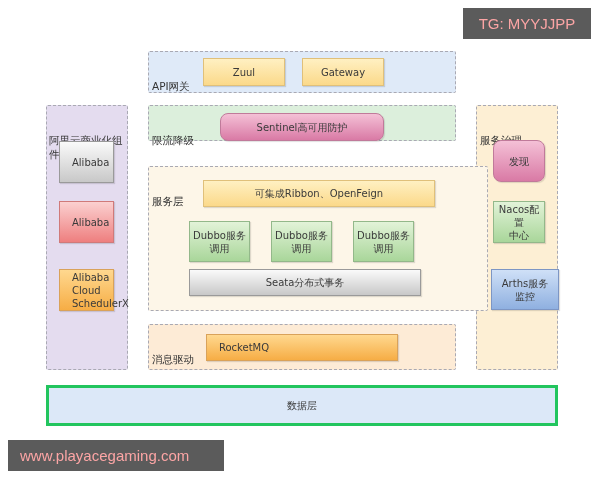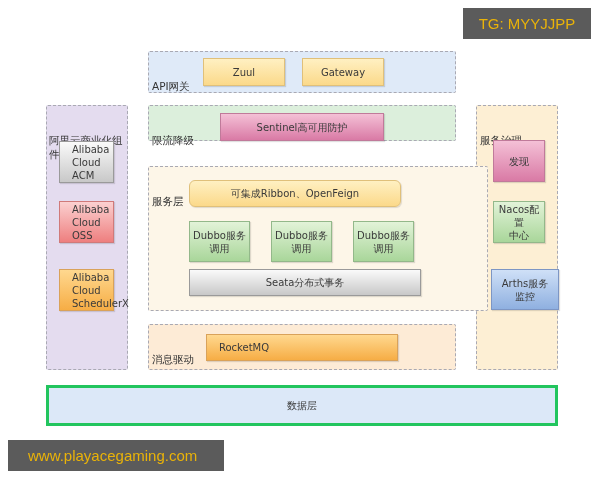--- a/index.html
+++ b/index.html
@@ -12,29 +12,29 @@
   }
   .zone-label {
     position: absolute; left: 3px; top: 3px; font-size: 10.5px; color: #333; line-height: 14px; margin-top: 24px;
   }
   .box {
     position: absolute; display: flex; align-items: center; justify-content: center;
     text-align: center; font-size: 10px; line-height: 13px; color: #3a3a3a;
     border: 1px solid rgba(120,120,120,0.45); box-shadow: 1px 1px 1px rgba(0,0,0,0.12);
   }
   .yellow { background: linear-gradient(#fff0c2, #fbd98a); border-color: #e0c07a; }
-  .pink   { background: linear-gradient(#f4c0d6, #d97aa5); border-color: #c07a9a; }
+  .pink   { background: linear-gradient(#f4c0d6, #d97aa5); border-color: #c07a9a; border-radius: 8px; }
   .gray   { background: linear-gradient(#fafafa, #c8c8c8); border-color: #9a9a9a; }
   .red    { background: linear-gradient(#fbd0d0, #ee7f7f); border-color: #d07a7a; }
   .orange { background: linear-gradient(#ffd88f, #f6ad45); border-color: #d9a25a; }
   .green  { background: linear-gradient(#e2f3d8, #a9d69a); border-color: #93b88a; }
   .blue   { background: linear-gradient(#cfe0f7, #8fb0e0); border-color: #7d96c4; }
   .left { justify-content: flex-start; text-align: left; padding-left: 12px; }
   .watermark {
-    position: absolute; background: #5b5b5b; color: #eab308; display: flex; align-items: center;
+    position: absolute; background: #5b5b5b; color: #fca5a5; display: flex; align-items: center;
     font-family: "Liberation Sans", sans-serif;
   }
 </style>
 </head>
 <body>
 
 <div class="watermark" style="left:463px; top:8px; width:128px; height:31px; justify-content:center; font-size:15px;">
   <span>TG: MYYJJPP</span>
 </div>
 
@@ -47,27 +47,25 @@
 <div class="box yellow" style="left:302px; top:58px; width:82px; height:28px;">
   <span>Gateway</span>
 </div>
 
 <div class="zone" style="left:46px; top:105px; width:82px; height:265px; background:#e4dcef;">
   <span class="zone-label" style="width:78px; left:2px;">阿里云商业化组件</span>
 </div>
 <div class="box gray left" style="left:59px; top:141px; width:55px; height:42px;">
   <div>
     <div>Alibaba</div>
-    <div>Cloud ACM</div>
   </div>
 </div>
 <div class="box red left" style="left:59px; top:201px; width:55px; height:42px;">
   <div>
     <div>Alibaba</div>
-    <div>Cloud OSS</div>
   </div>
 </div>
 <div class="box orange left" style="left:59px; top:269px; width:55px; height:42px;">
   <div>
     <div>Alibaba</div>
     <div>Cloud</div>
     <div>SchedulerX</div>
   </div>
 </div>
 
@@ -95,21 +93,21 @@
 <div class="box blue" style="left:491px; top:269px; width:68px; height:41px;">
   <div>
     <div>Arths服务</div>
     <div>监控</div>
   </div>
 </div>
 
 <div class="zone" style="left:148px; top:166px; width:340px; height:145px; background:#fdf6e8;">
   <span class="zone-label">服务层</span>
 </div>
-<div class="box yellow" style="left:189px; top:180px; width:212px; height:27px;border-radius:6px;">
+<div class="box yellow" style="left:203px; top:180px; width:232px; height:27px;">
   <span>可集成Ribbon、OpenFeign</span>
 </div>
 <div class="box green" style="left:189px; top:221px; width:61px; height:41px;">
   <div>
     <div>Dubbo服务</div>
     <div>调用</div>
   </div>
 </div>
 <div class="box green" style="left:271px; top:221px; width:61px; height:41px;">
   <div>
@@ -131,15 +129,15 @@
   <span class="zone-label">消息驱动</span>
 </div>
 <div class="box orange left" style="left:206px; top:334px; width:192px; height:27px;">
   <span>RocketMQ</span>
 </div>
 
 <div class="box" style="left:46px; top:385px; width:512px; height:41px; background:#dce8f8; border:3px solid #22c55e; box-shadow:none;">
   <span>数据层</span>
 </div>
 
-<div class="watermark" style="left:8px; top:440px; width:216px; height:31px; padding-left:20px; font-size:15px;">
+<div class="watermark" style="left:8px; top:440px; width:216px; height:31px; padding-left:12px; font-size:15px;">
   <span>www.playacegaming.com</span>
 </div>
 
 </body></html>

